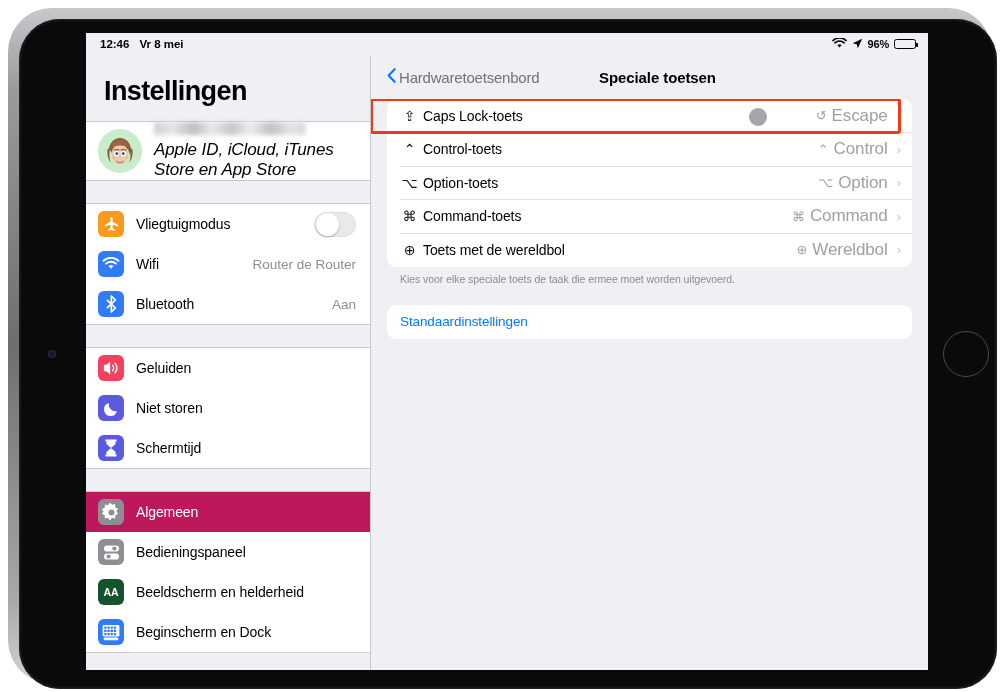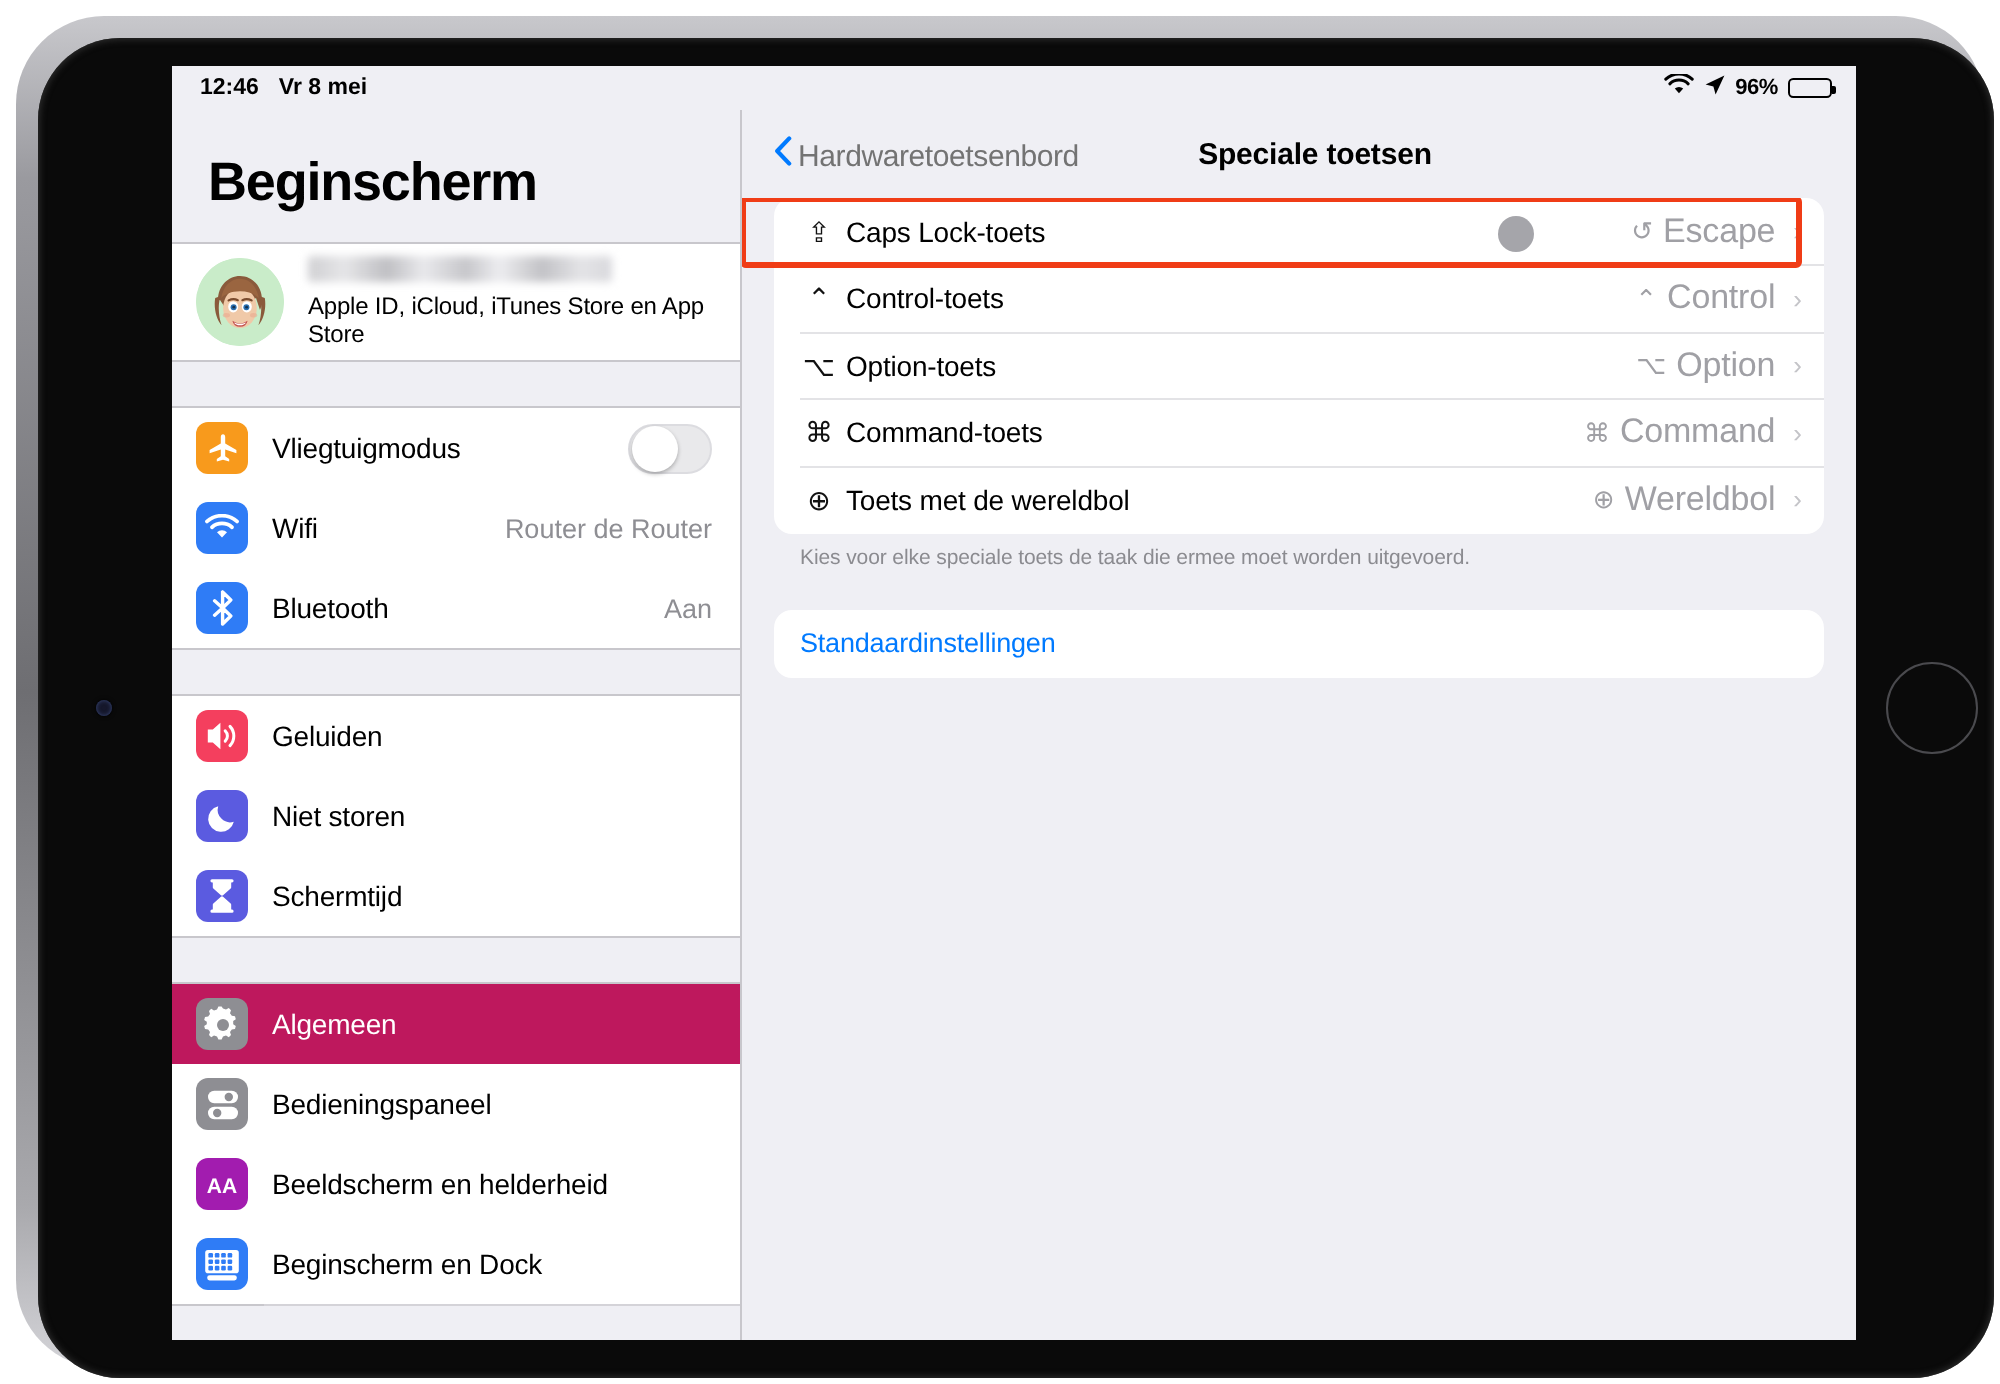--- a/index.html
+++ b/index.html
@@ -162,21 +162,21 @@
     position: relative;
     overflow: hidden;
   }
   #acct-text { display: flex; flex-direction: column; gap: 5px; }
   #acct-name-blur {
     width: 152px; height: 13px;
     background: linear-gradient(90deg,#cfcfd2 0%,#e6e6e8 12%,#bfbfc3 26%,#e9e9ec 38%,#c6c6ca 52%,#ededf0 63%,#c2c2c6 77%,#e4e4e7 90%,#d8d8dc 100%);
     filter: blur(2.2px);
     border-radius: 2px;
   }
-  #acct-sub { font-size: 12px; color: #000; letter-spacing: -0.1px; }
+  #acct-sub { font-size: 17px; color: #000; letter-spacing: -0.1px; font-style: italic; }
 
   
   #detail {
     flex: 1;
     background: #efeff4;
     display: flex;
     flex-direction: column;
     min-width: 0;
   }
   #navbar {
@@ -298,21 +298,21 @@
         <span class="batt-shell">
           <span class="batt-fill" id="batt-fill" style="width: 96%;"></span>
           <span class="batt-nub"></span>
         </span>
       </div>
     </div>
 
     <div id="split">
 
       <div id="sidebar">
-        <div id="settings-title">Beginscherm</div>
+        <div id="settings-title">Instellingen</div>
 
         <div class="sb-group">
           <div class="sb-row tall">
             <div id="avatar">
               <svg width="44" height="44" viewBox="0 0 44 44">
                 <circle cx="22" cy="22" r="22" fill="#c9ecc9"></circle>
                 <path d="M11 21c0-7 5-12 11-12s11 5 11 12c0 3-1 5-1 5l-2-6-3 2-9-1-4 3-2-3z" fill="#8a5a3b"></path>
                 <ellipse cx="22" cy="25" rx="8.4" ry="10" fill="#f0c9a8"></ellipse>
                 <path d="M12.6 20c1-6 5-9.6 9.4-9.6S30.4 14 31.4 20c-2-2-5-3.4-9.4-3.4S14.6 18 12.6 20z" fill="#9a6540"></path>
                 <path d="M12.4 19c-1.6 4-1.2 10 .4 14.6-2.8-3-4-9-3.2-13.6zM31.6 19c1.6 4 1.2 10-.4 14.6 2.8-3 4-9 3.2-13.6z" fill="#8a5a3b"></path>
@@ -421,21 +421,21 @@
                     <rect x="2" y="2.4" width="15" height="6.2" rx="3.1" fill="#fff"></rect>
                     <rect x="2" y="10.4" width="15" height="6.2" rx="3.1" fill="#fff"></rect>
                     <circle cx="12.4" cy="5.5" r="2.1" fill="#8e8e93"></circle>
                     <circle cx="6.6" cy="13.5" r="2.1" fill="#8e8e93"></circle>
                   </svg>
                 </span>
                 <span class="sb-label">Bedieningspaneel</span>
                 <span class="sb-sep"></span>
               </div>
               <div class="sb-row">
-                <span class="sb-icon" style="background: #a21caf;">
+                <span class="sb-icon" style="background: #14532d;">
                   <svg width="22" height="14" viewBox="0 0 22 14" style="display:block">
                     <text x="11" y="11.4" font-family="Liberation Sans, sans-serif" font-size="10.5" font-weight="bold" fill="#fff" text-anchor="middle">AA</text>
                   </svg>
                 </span>
                 <span class="sb-label">Beeldscherm en helderheid</span>
                 <span class="sb-sep"></span>
               </div>
               <div class="sb-row">
                 <span class="sb-icon" style="background: rgb(47, 124, 246);">
                   <svg width="20" height="17" viewBox="0 0 20 17" style="display:block">

